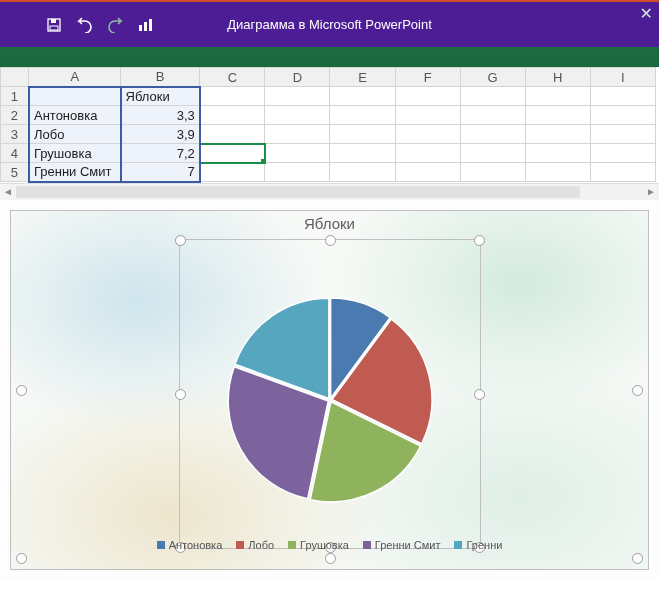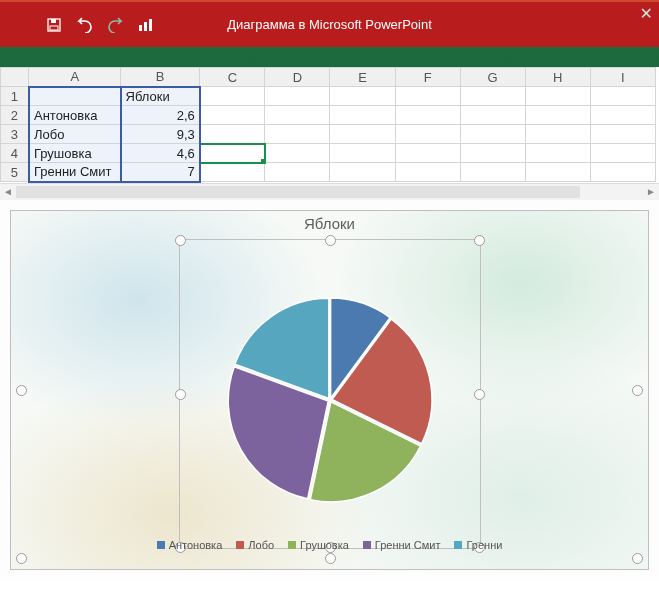--- a/index.html
+++ b/index.html
@@ -1,18 +1,18 @@
 <!DOCTYPE html>
 <html><head>
 <meta charset="utf-8">
 <style>
 html,body{margin:0;padding:0;font-family:"Segoe UI",Arial,sans-serif;font-size:13px;background:#fcfcfc;}
 .window{width:659px;height:594px;position:relative;overflow:hidden;border-top:2px solid #d04a2b;background:#fff;}
 
-.titlebar{height:45px;background:#b91c1c;color:#fff;display:flex;align-items:center;position:relative;padding-left:36px;}
+.titlebar{height:45px;background:#4c1d95;color:#fff;display:flex;align-items:center;position:relative;padding-left:36px;}
 .qat{display:flex;align-items:center;gap:12px;padding-left:10px;}
 .qat svg{display:block;}
 .title{position:absolute;left:0;right:0;text-align:center;font-size:13px;color:#fff;pointer-events:none;}
 .close{position:absolute;right:6px;top:2px;color:#cfe7da;font-size:16px;}
 
 .ribbon{height:20px;background:linear-gradient(#1e6b40,#1d693f);}
 
 .sheet{background:#fff;position:relative;}
 .grid{border-collapse:collapse;width:656px;table-layout:fixed;}
 .grid th,.grid td{border:1px solid #d4d4d4;height:19px;padding:0 4px;font-size:13px;color:#222;box-sizing:border-box;overflow:hidden;white-space:nowrap;}
@@ -125,45 +125,45 @@
             <td></td>
             <td></td>
             <td></td>
             <td></td>
             <td></td>
             <td></td>
       </tr>
       <tr>
         <th class="rowh">2</th>
         <td class="dataA">Антоновка</td>
-        <td class="dataB num">2,6</td>
+        <td class="dataB num">3,3</td>
         <td></td>
             <td></td>
             <td></td>
             <td></td>
             <td></td>
             <td></td>
             <td></td>
       </tr>
       <tr>
         <th class="rowh">3</th>
         <td class="dataA">Лобо</td>
-        <td class="dataB num">9,3</td>
+        <td class="dataB num">3,9</td>
         <td></td>
             <td></td>
             <td></td>
             <td></td>
             <td></td>
             <td></td>
             <td></td>
       </tr>
       <tr>
         <th class="rowh">4</th>
         <td class="dataA">Грушовка</td>
-        <td class="dataB num">4,6</td>
+        <td class="dataB num">7,2</td>
         <td class="active"></td>
             <td></td>
             <td></td>
             <td></td>
             <td></td>
             <td></td>
             <td></td>
       </tr>
       <tr class="lastdata">
         <th class="rowh">5</th>

